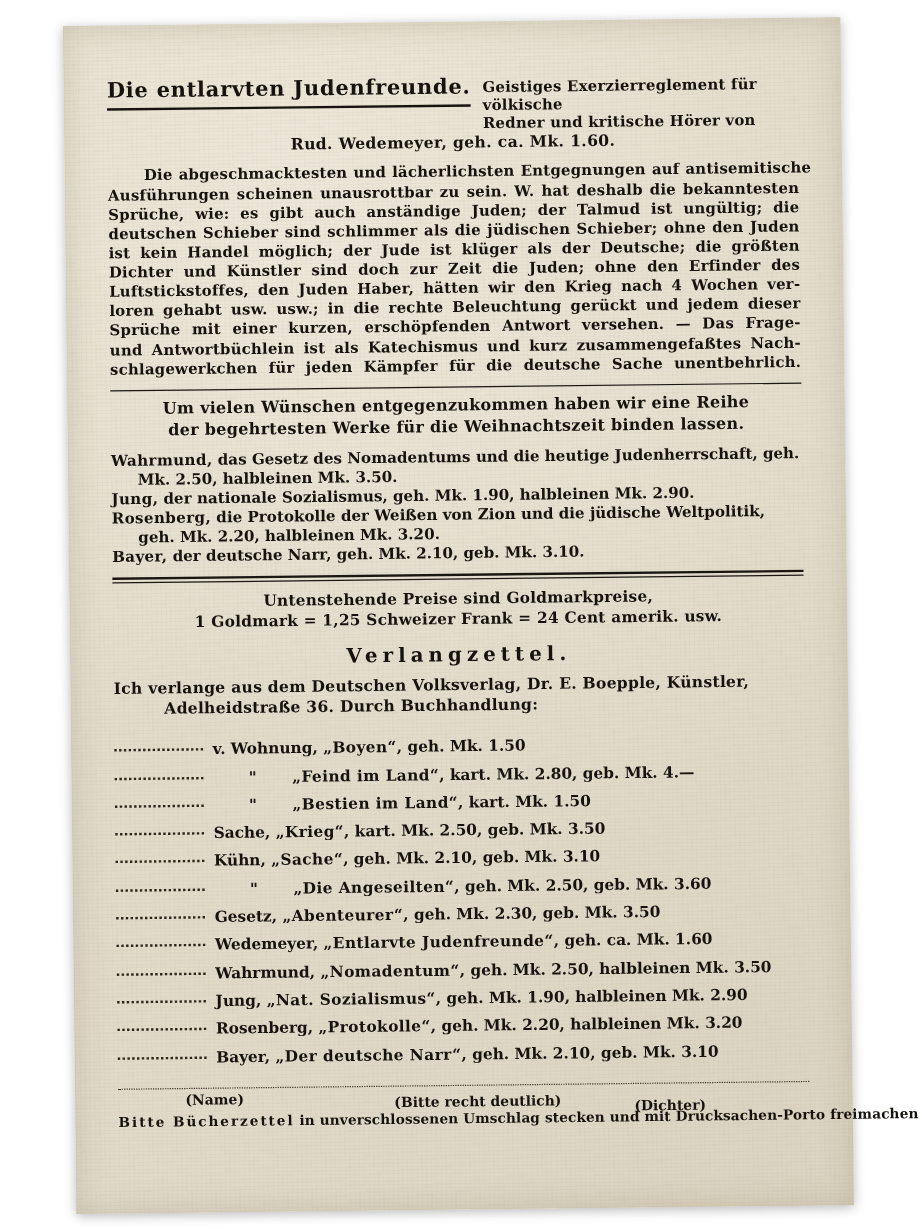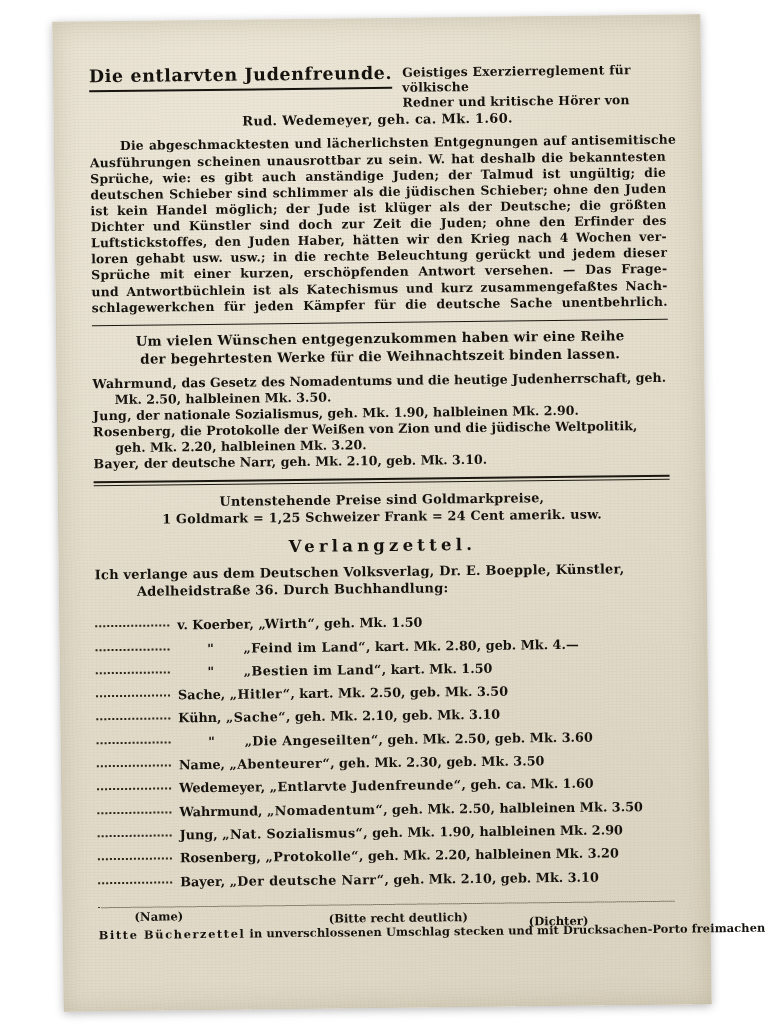--- a/index.html
+++ b/index.html
@@ -199,21 +199,21 @@
     border-bottom: 1.6px dotted #3a3225;
     margin-top: 18px;
   }
   .footer-labels {
     position: relative;
     height: 18px;
     font-size: 11.6px;
     font-weight: 700;
   }
   .footer-labels span { position: absolute; top: 2px; }
-  .fl-name { left: 36px; }
+  .fl-name { left: 56px; }
   .fl-clear { left: 230px; top: 6px !important; }
   .fl-addr { left: 430px; top: 11px !important; }
   .footer-note {
     margin-top: 2px;
     font-size: 11.4px;
     font-weight: 700;
     letter-spacing: .1px;
     white-space: nowrap;
   }
   .footer-note .sp { letter-spacing: 1.6px; }
@@ -282,45 +282,45 @@
     <div class="request fraktur">
       <span class="l1">
         <span>Ich verlange aus dem </span><b>Deutschen Volksverlag,</b><span> Dr. E. Boepple, </span><b>Künstler,</b>
       </span>
       <span class="l2">Adelheidstraße 36.   Durch Buchhandlung:</span>
     </div>
 
     <div class="order-list" id="order-list">
         <div class="order-row">
           <span class="dots"></span>
-          <span class="ord-txt"><span>v. Koerber, </span><b>„Wirth“</b><span>, geh. Mk. 1.50</span></span>
+          <span class="ord-txt"><span>v. Wohnung, </span><b>„Boyen“</b><span>, geh. Mk. 1.50</span></span>
         </div>
         <div class="order-row">
           <span class="dots"></span>
           <span class="ord-txt"><span class="ditto">"</span><b>„Feind im Land“</b><span>, kart. Mk. 2.80, geb. Mk. 4.—</span></span>
         </div>
         <div class="order-row">
           <span class="dots"></span>
           <span class="ord-txt"><span class="ditto">"</span><b>„Bestien im Land“</b><span>, kart. Mk. 1.50</span></span>
         </div>
         <div class="order-row">
           <span class="dots"></span>
-          <span class="ord-txt"><span>Sache, </span><b>„Hitler“</b><span>, kart. Mk. 2.50, geb. Mk. 3.50</span></span>
+          <span class="ord-txt"><span>Sache, </span><b>„Krieg“</b><span>, kart. Mk. 2.50, geb. Mk. 3.50</span></span>
         </div>
         <div class="order-row">
           <span class="dots"></span>
           <span class="ord-txt"><span>Kühn, </span><b>„Sache“</b><span>, geh. Mk. 2.10, geb. Mk. 3.10</span></span>
         </div>
         <div class="order-row">
           <span class="dots"></span>
           <span class="ord-txt"><span class="ditto">"</span><b>„Die Angeseilten“</b><span>, geh. Mk. 2.50, geb. Mk. 3.60</span></span>
         </div>
         <div class="order-row">
           <span class="dots"></span>
-          <span class="ord-txt"><span>Name, </span><b>„Abenteurer“</b><span>, geh. Mk. 2.30, geb. Mk. 3.50</span></span>
+          <span class="ord-txt"><span>Gesetz, </span><b>„Abenteurer“</b><span>, geh. Mk. 2.30, geb. Mk. 3.50</span></span>
         </div>
         <div class="order-row">
           <span class="dots"></span>
           <span class="ord-txt"><span>Wedemeyer, </span><b>„Entlarvte Judenfreunde“</b><span>, geh. ca. Mk. 1.60</span></span>
         </div>
         <div class="order-row">
           <span class="dots"></span>
           <span class="ord-txt"><span>Wahrmund, </span><b>„Nomadentum“</b><span>, geh. Mk. 2.50, halbleinen Mk. 3.50</span></span>
         </div>
         <div class="order-row">

